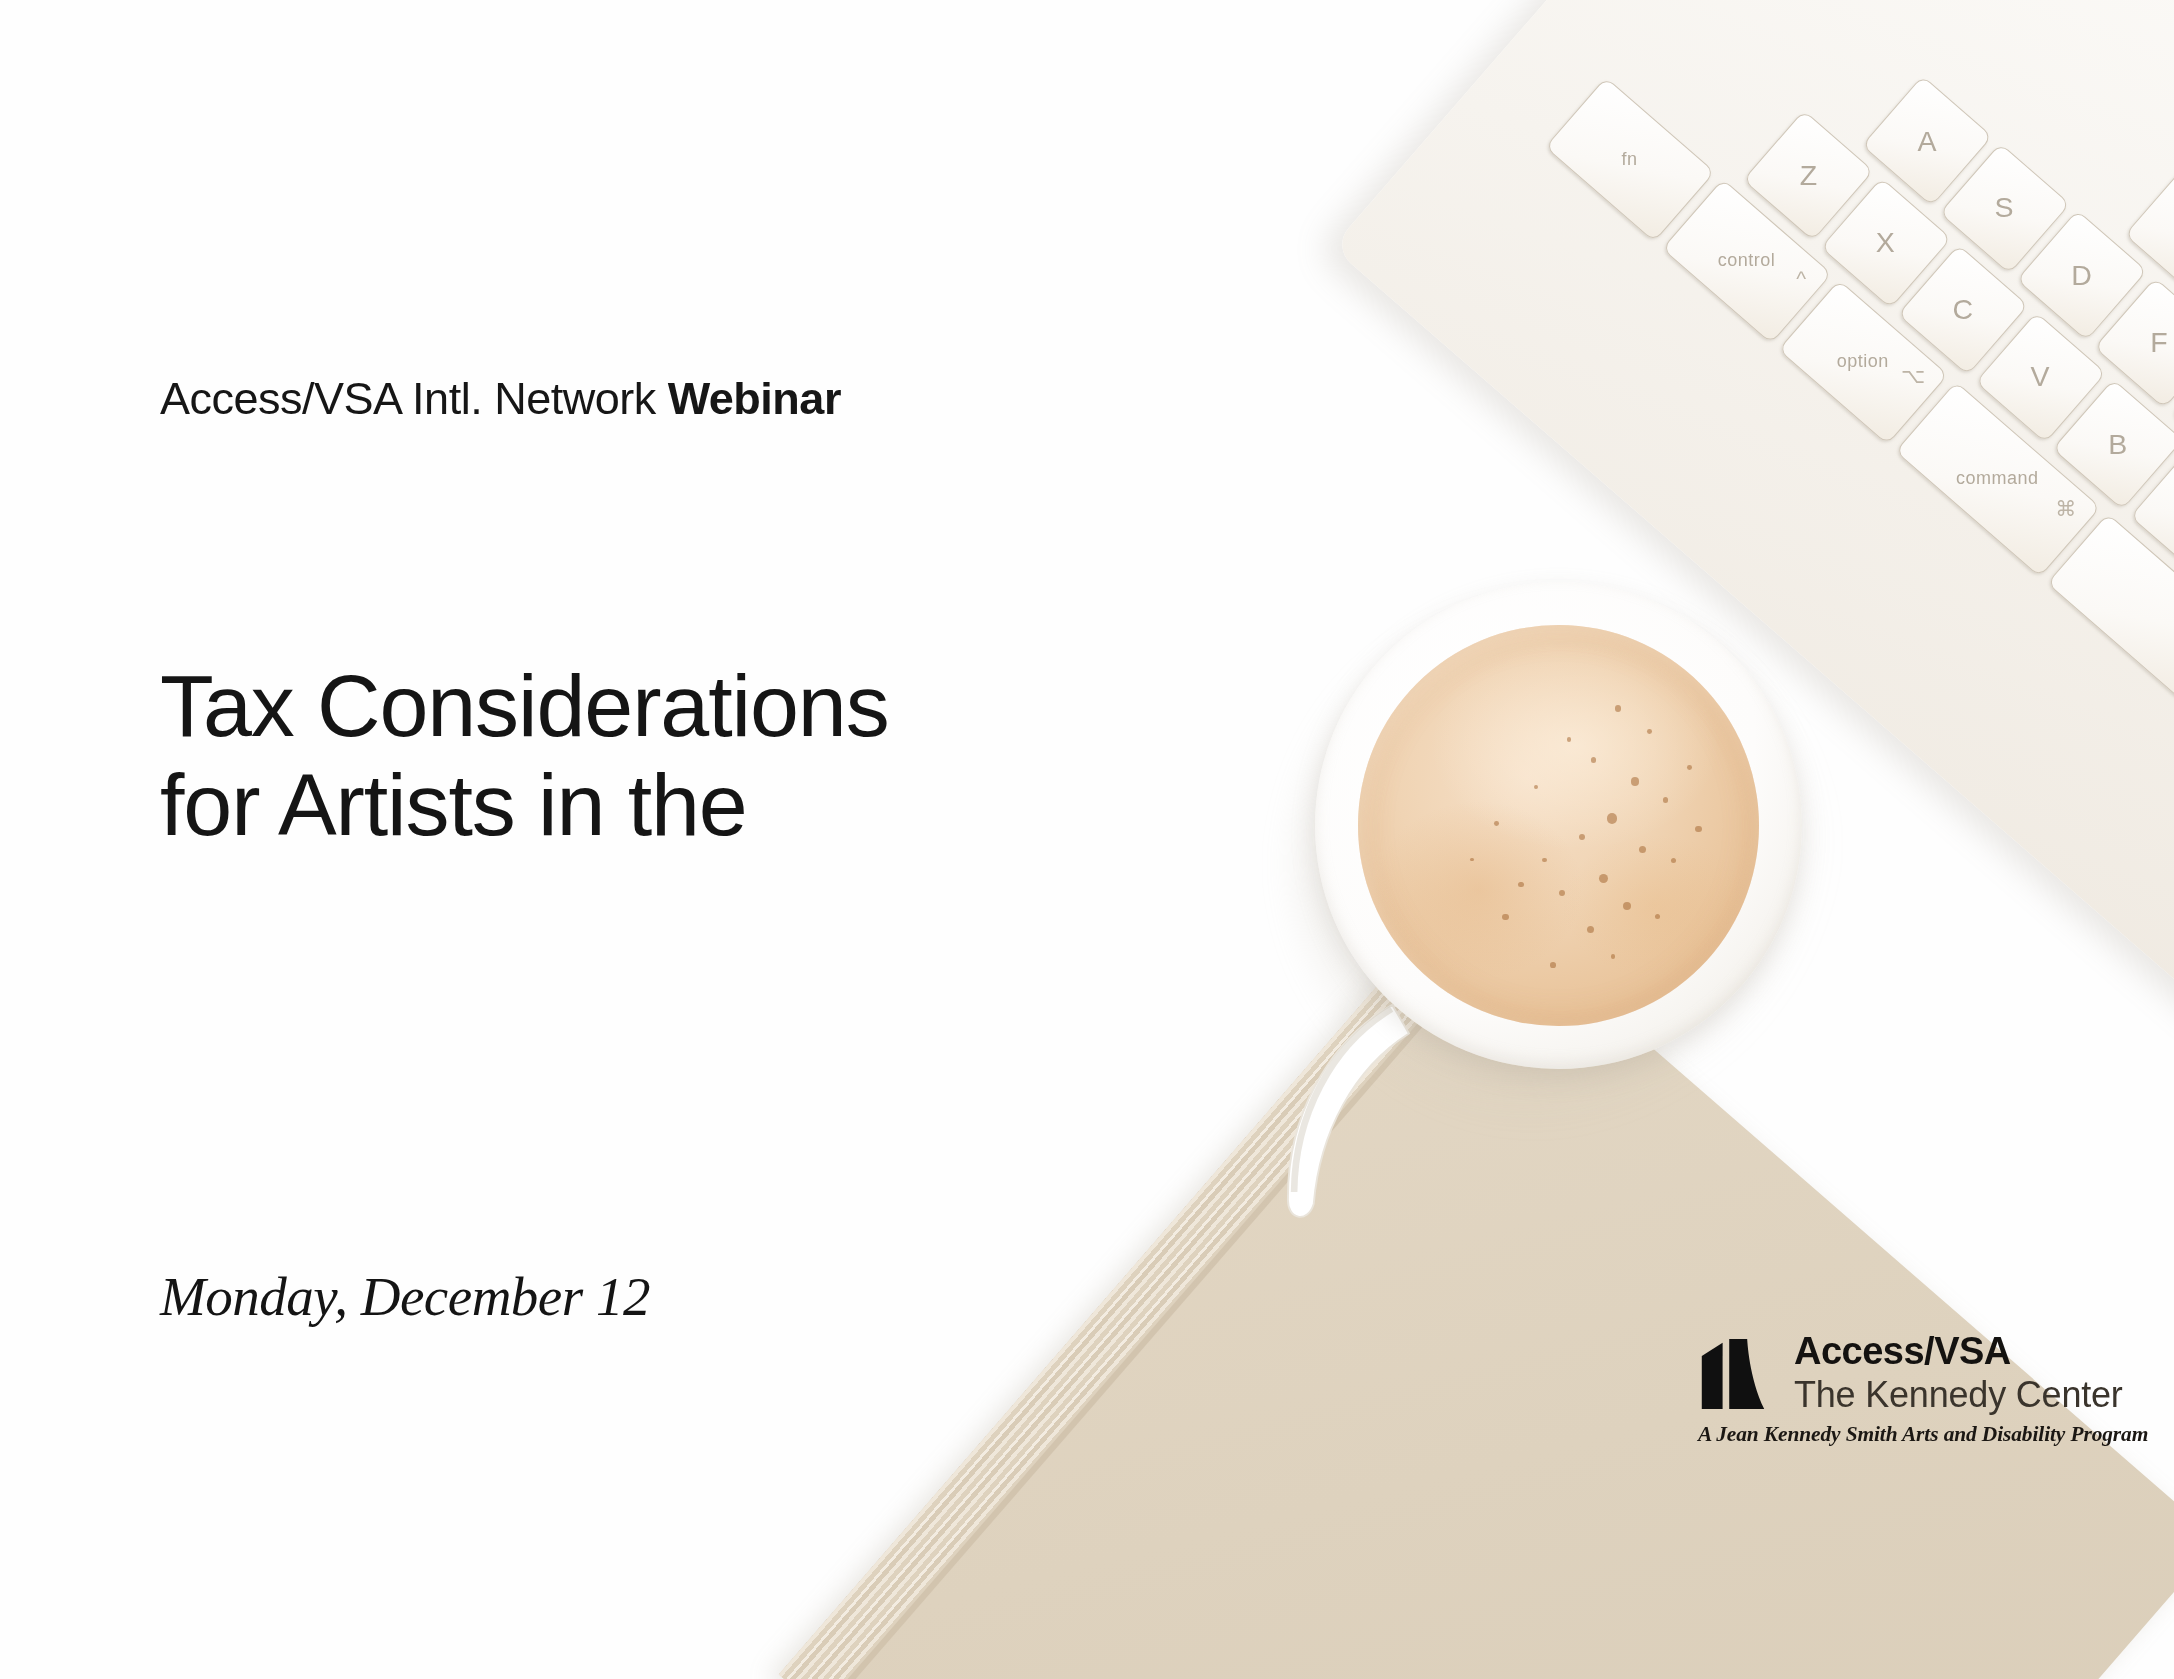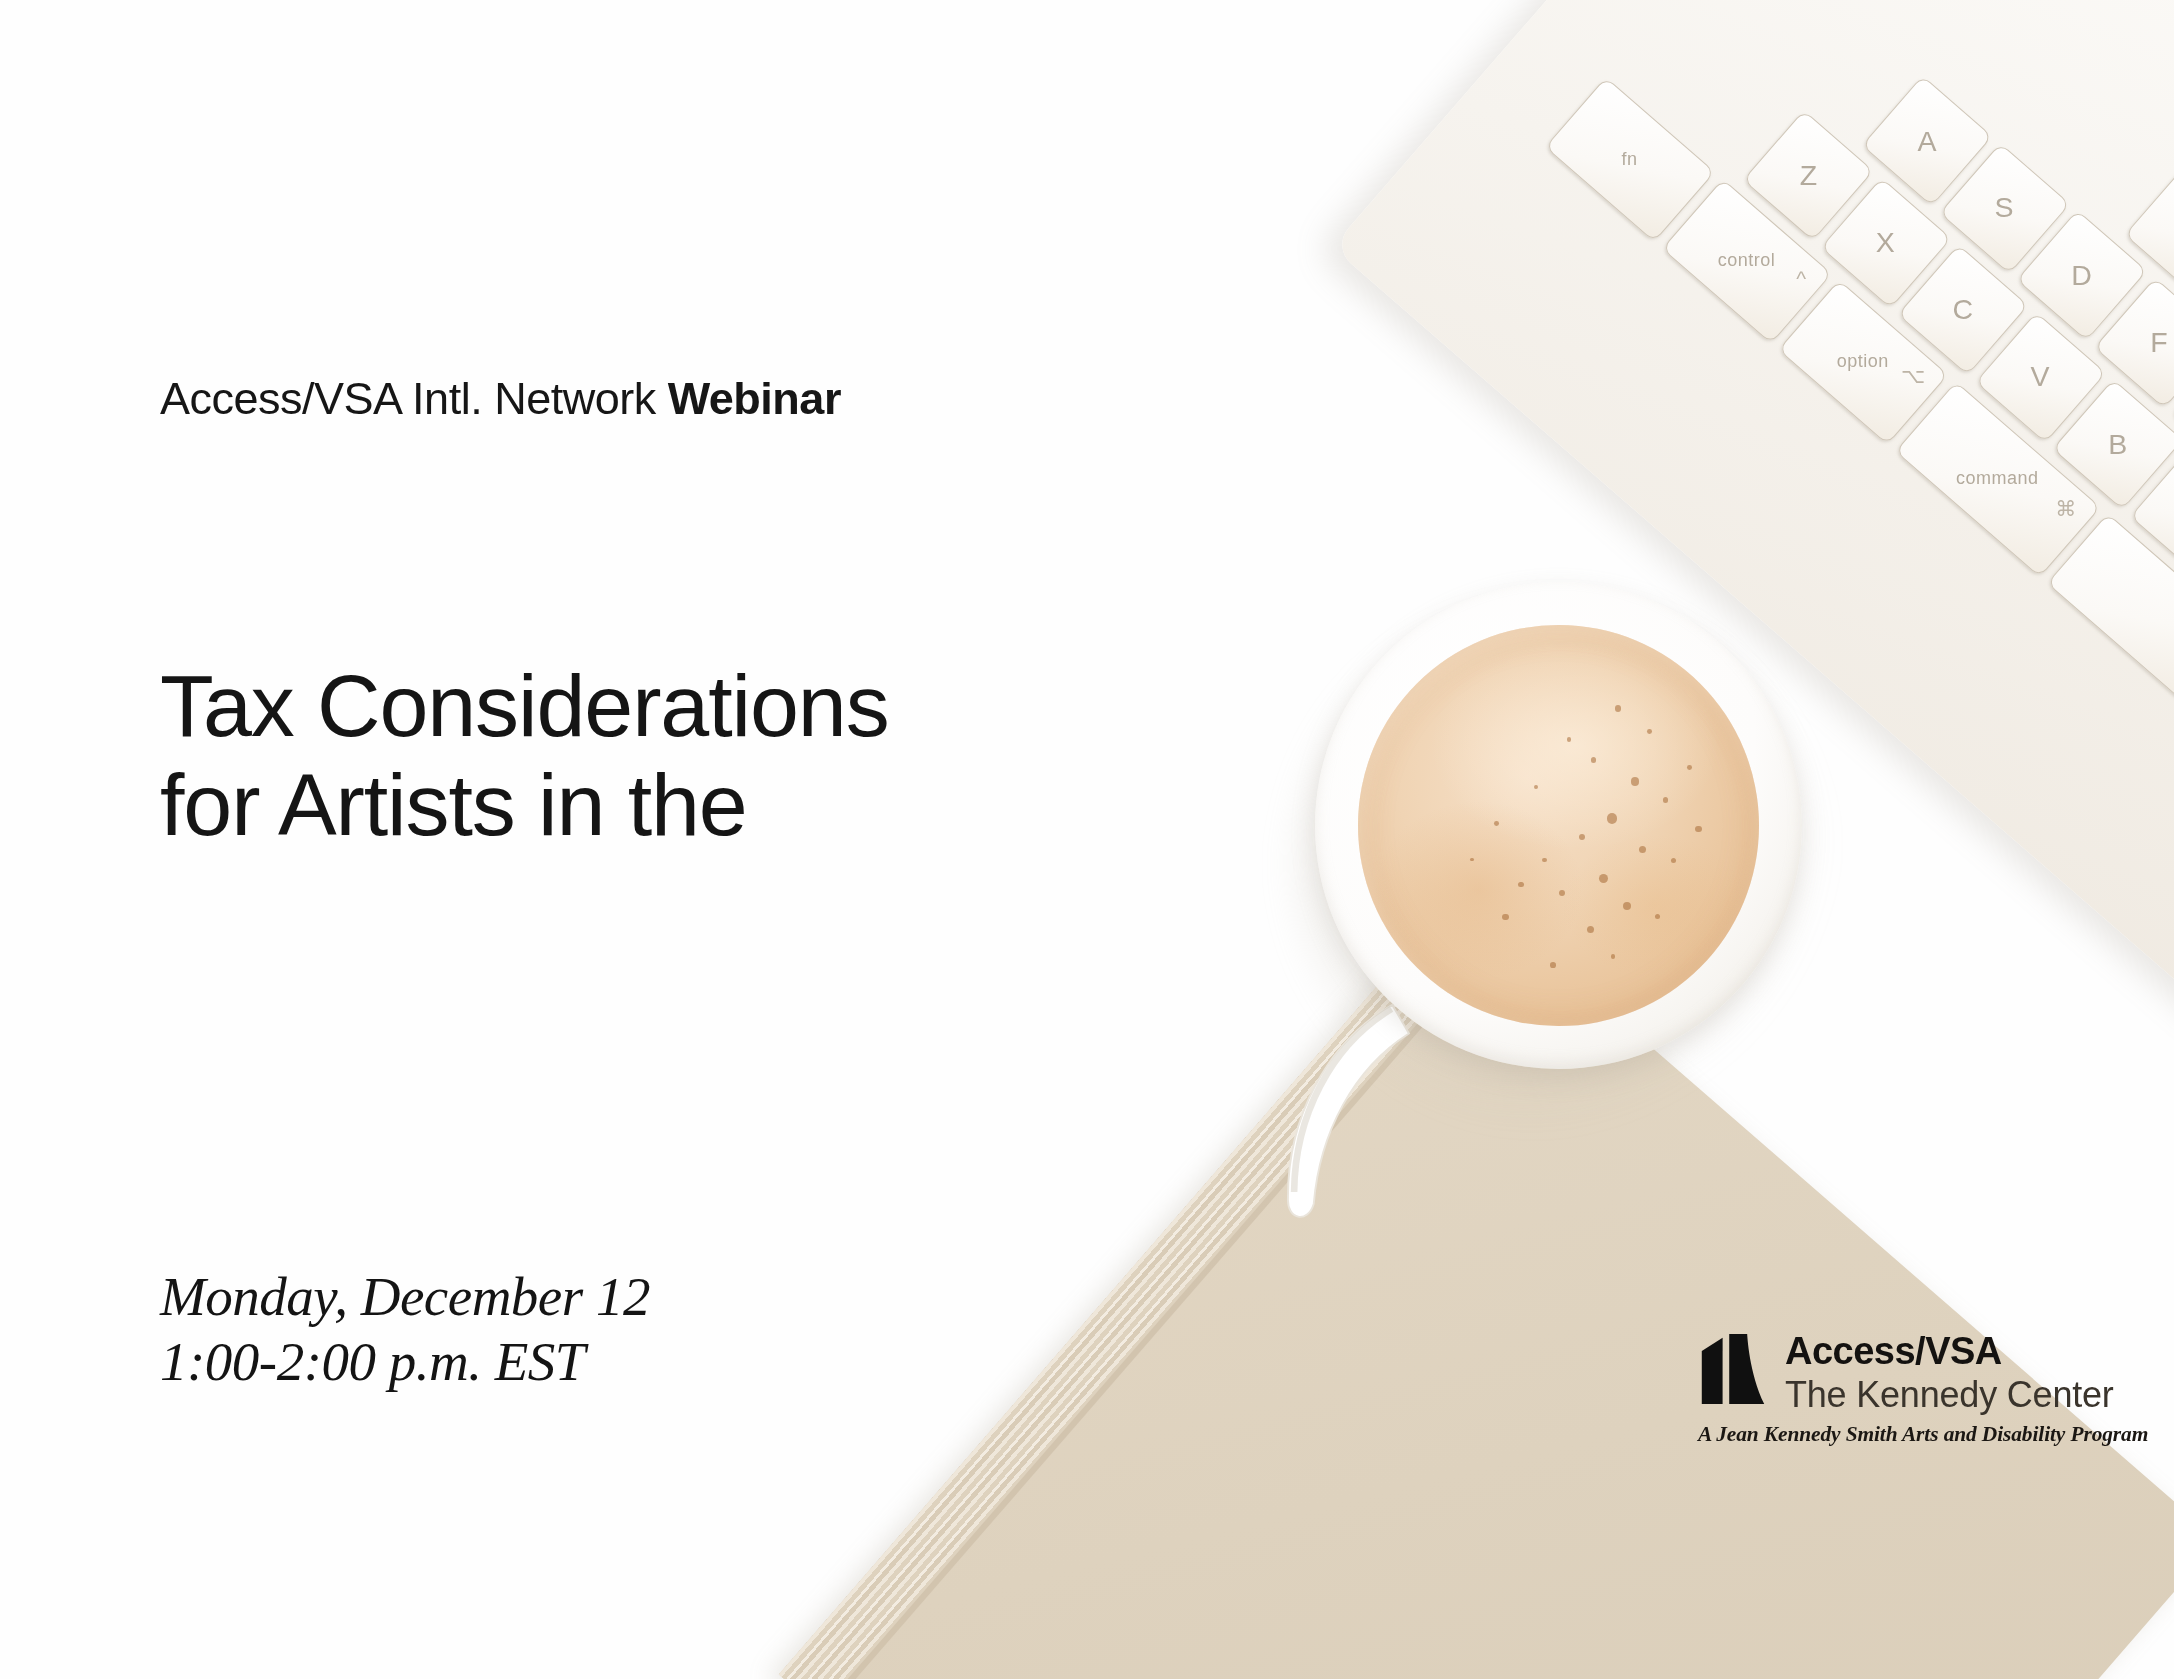--- a/index.html
+++ b/index.html
@@ -161,22 +161,22 @@
   }
 
   
   .logo {
     position: absolute;
     left: 1698px; top: 1330px;
     width: 457px;
   }
   .logo-row {
     display: flex;
-    align-items: flex-start;
-    gap: 17px;
+    align-items: flex-end;
+    gap: 26px;
   }
   .logo-mark { width: 70px; height: 80px; flex: 0 0 auto; display:block; }
   .logo-words { padding-top: 1.9px; }
   .logo-title {
     font-family: "Liberation Sans", sans-serif;
     font-weight: 700;
     font-size: 38px;
     line-height: 1.0;
     letter-spacing: -0.5px;
     color: #141210;
@@ -383,19 +383,18 @@
 
     <div class="eyebrow"><span>Access/VSA Intl. Network </span><b>Webinar</b></div>
 
     <div class="headline">
       <div>Tax Considerations</div>
       <div>for Artists in the</div>
     </div>
 
     <div class="when">
       <div>Monday, December 12</div>
-      <div>1:00-2:00 p.m. EST</div>
     </div>
 
   </div>
 
 </div>
 
 
 </body></html>

